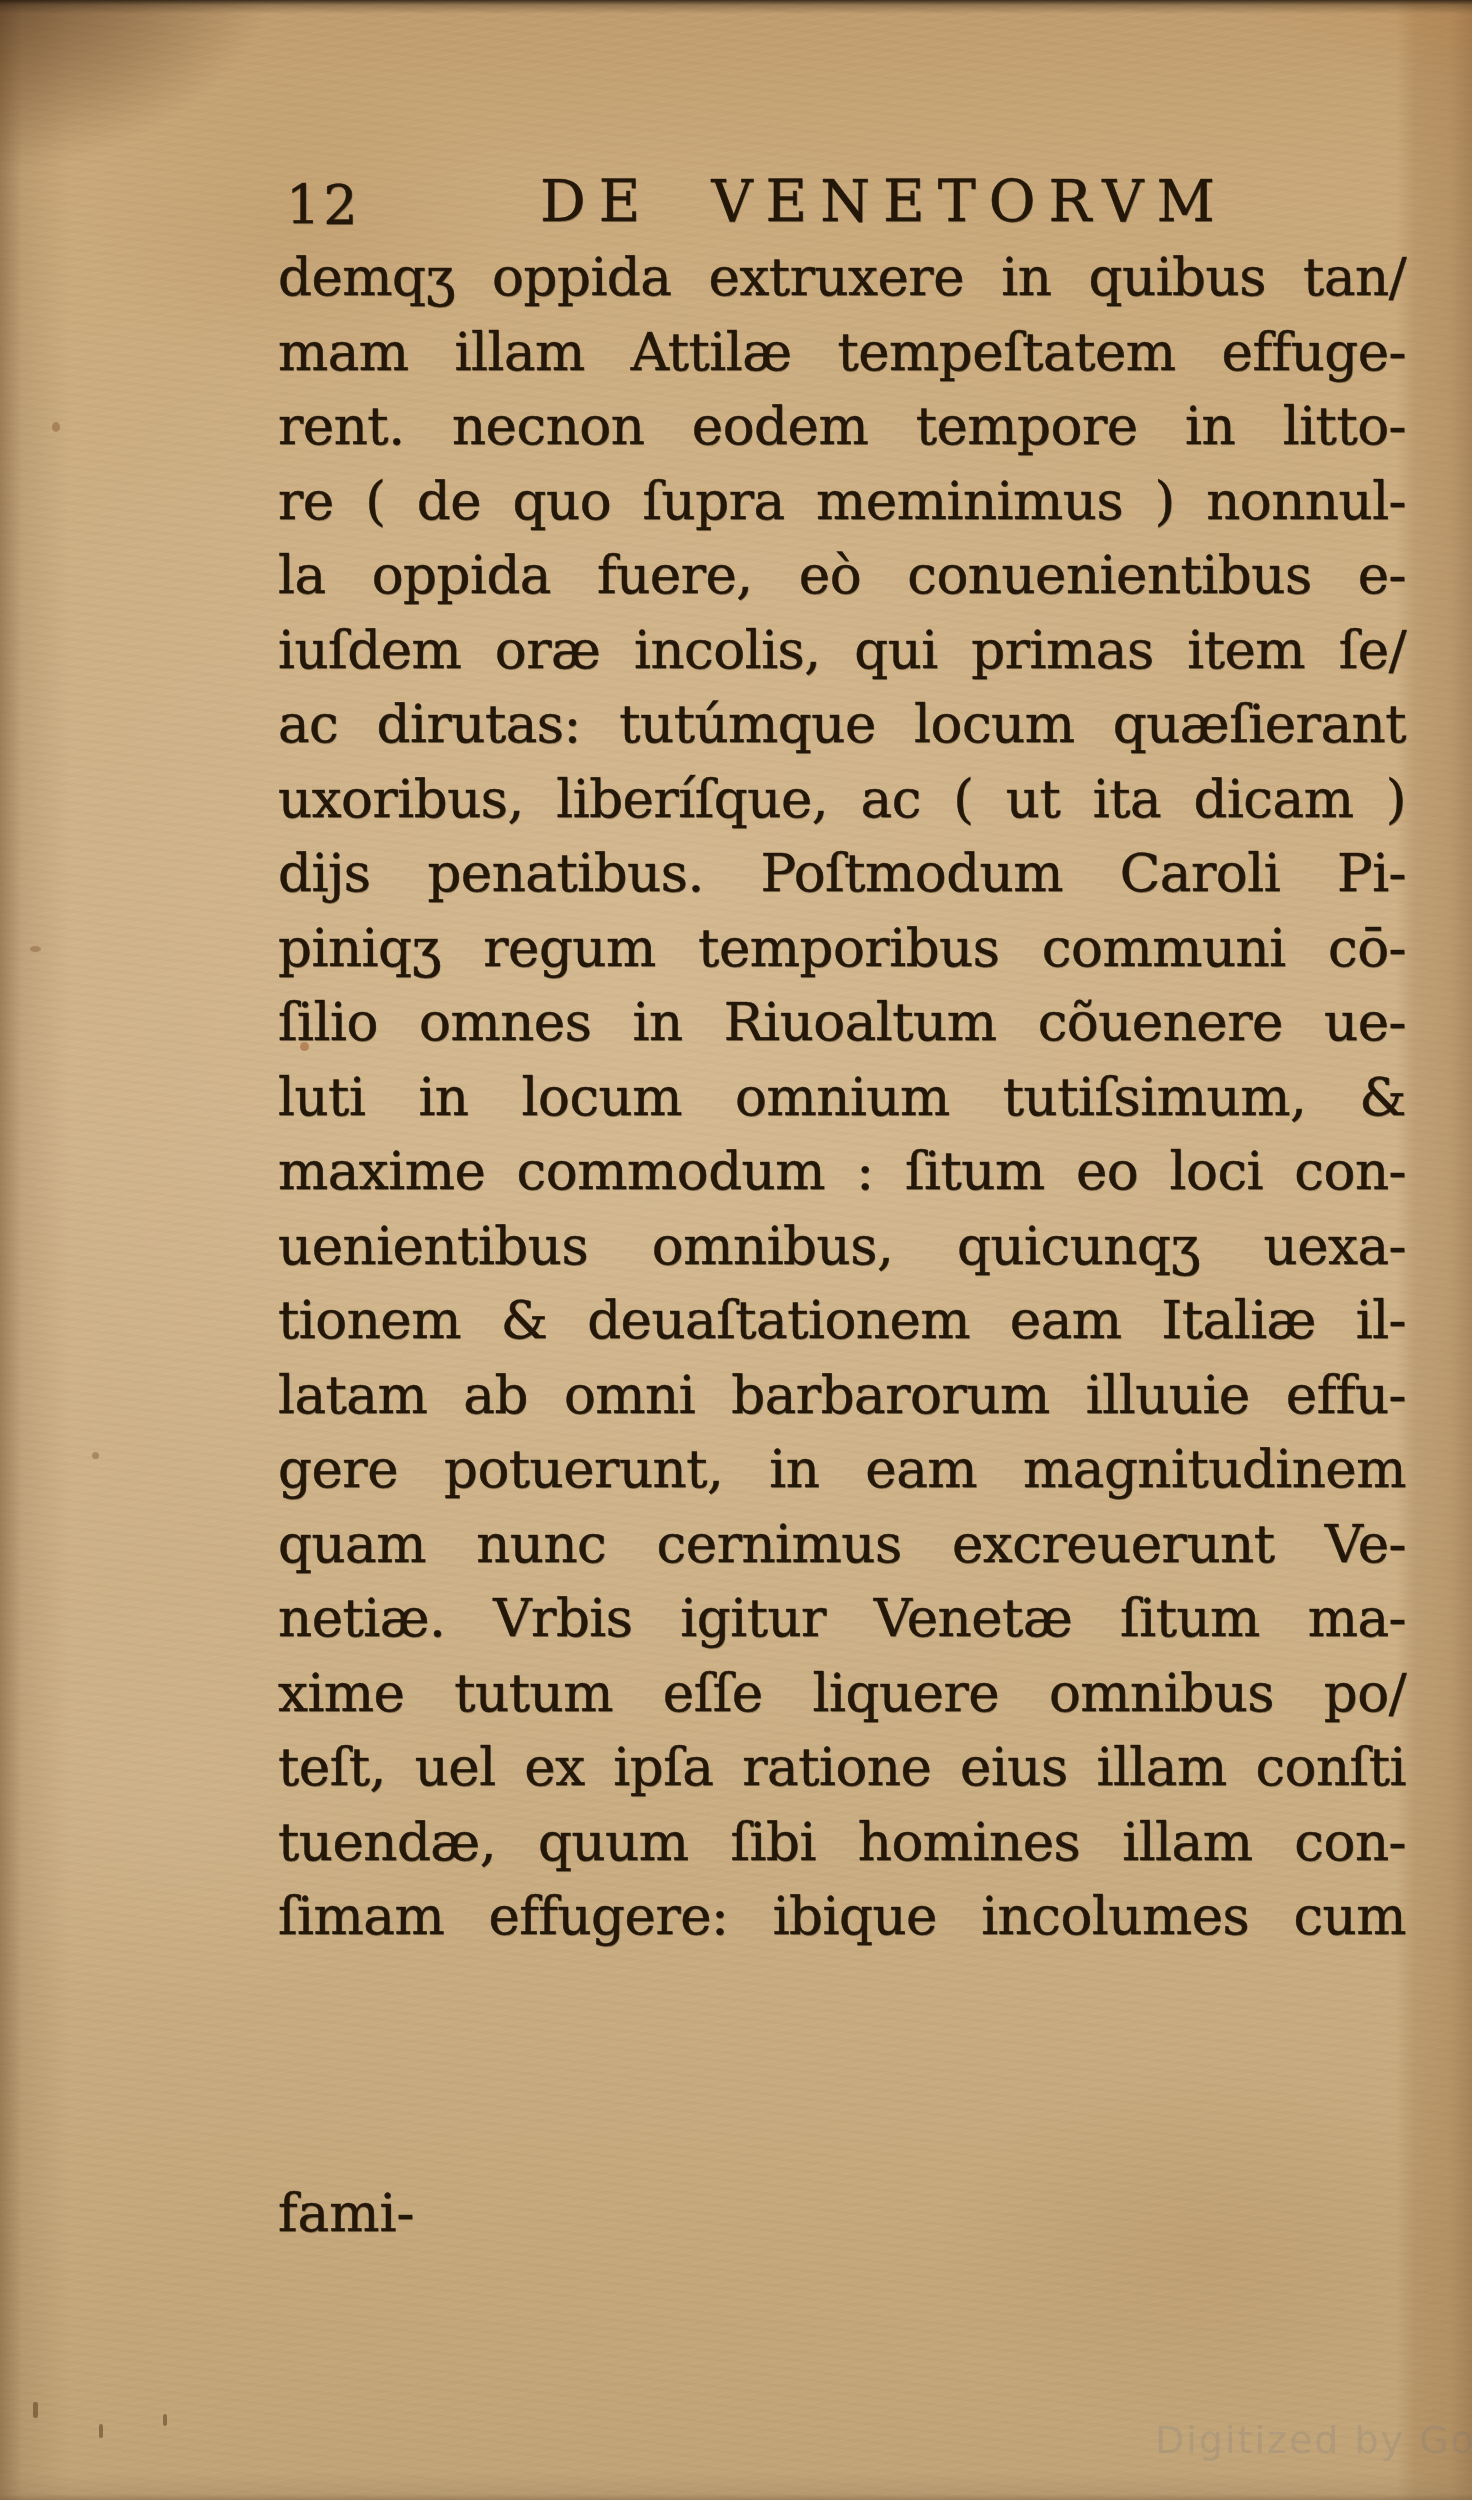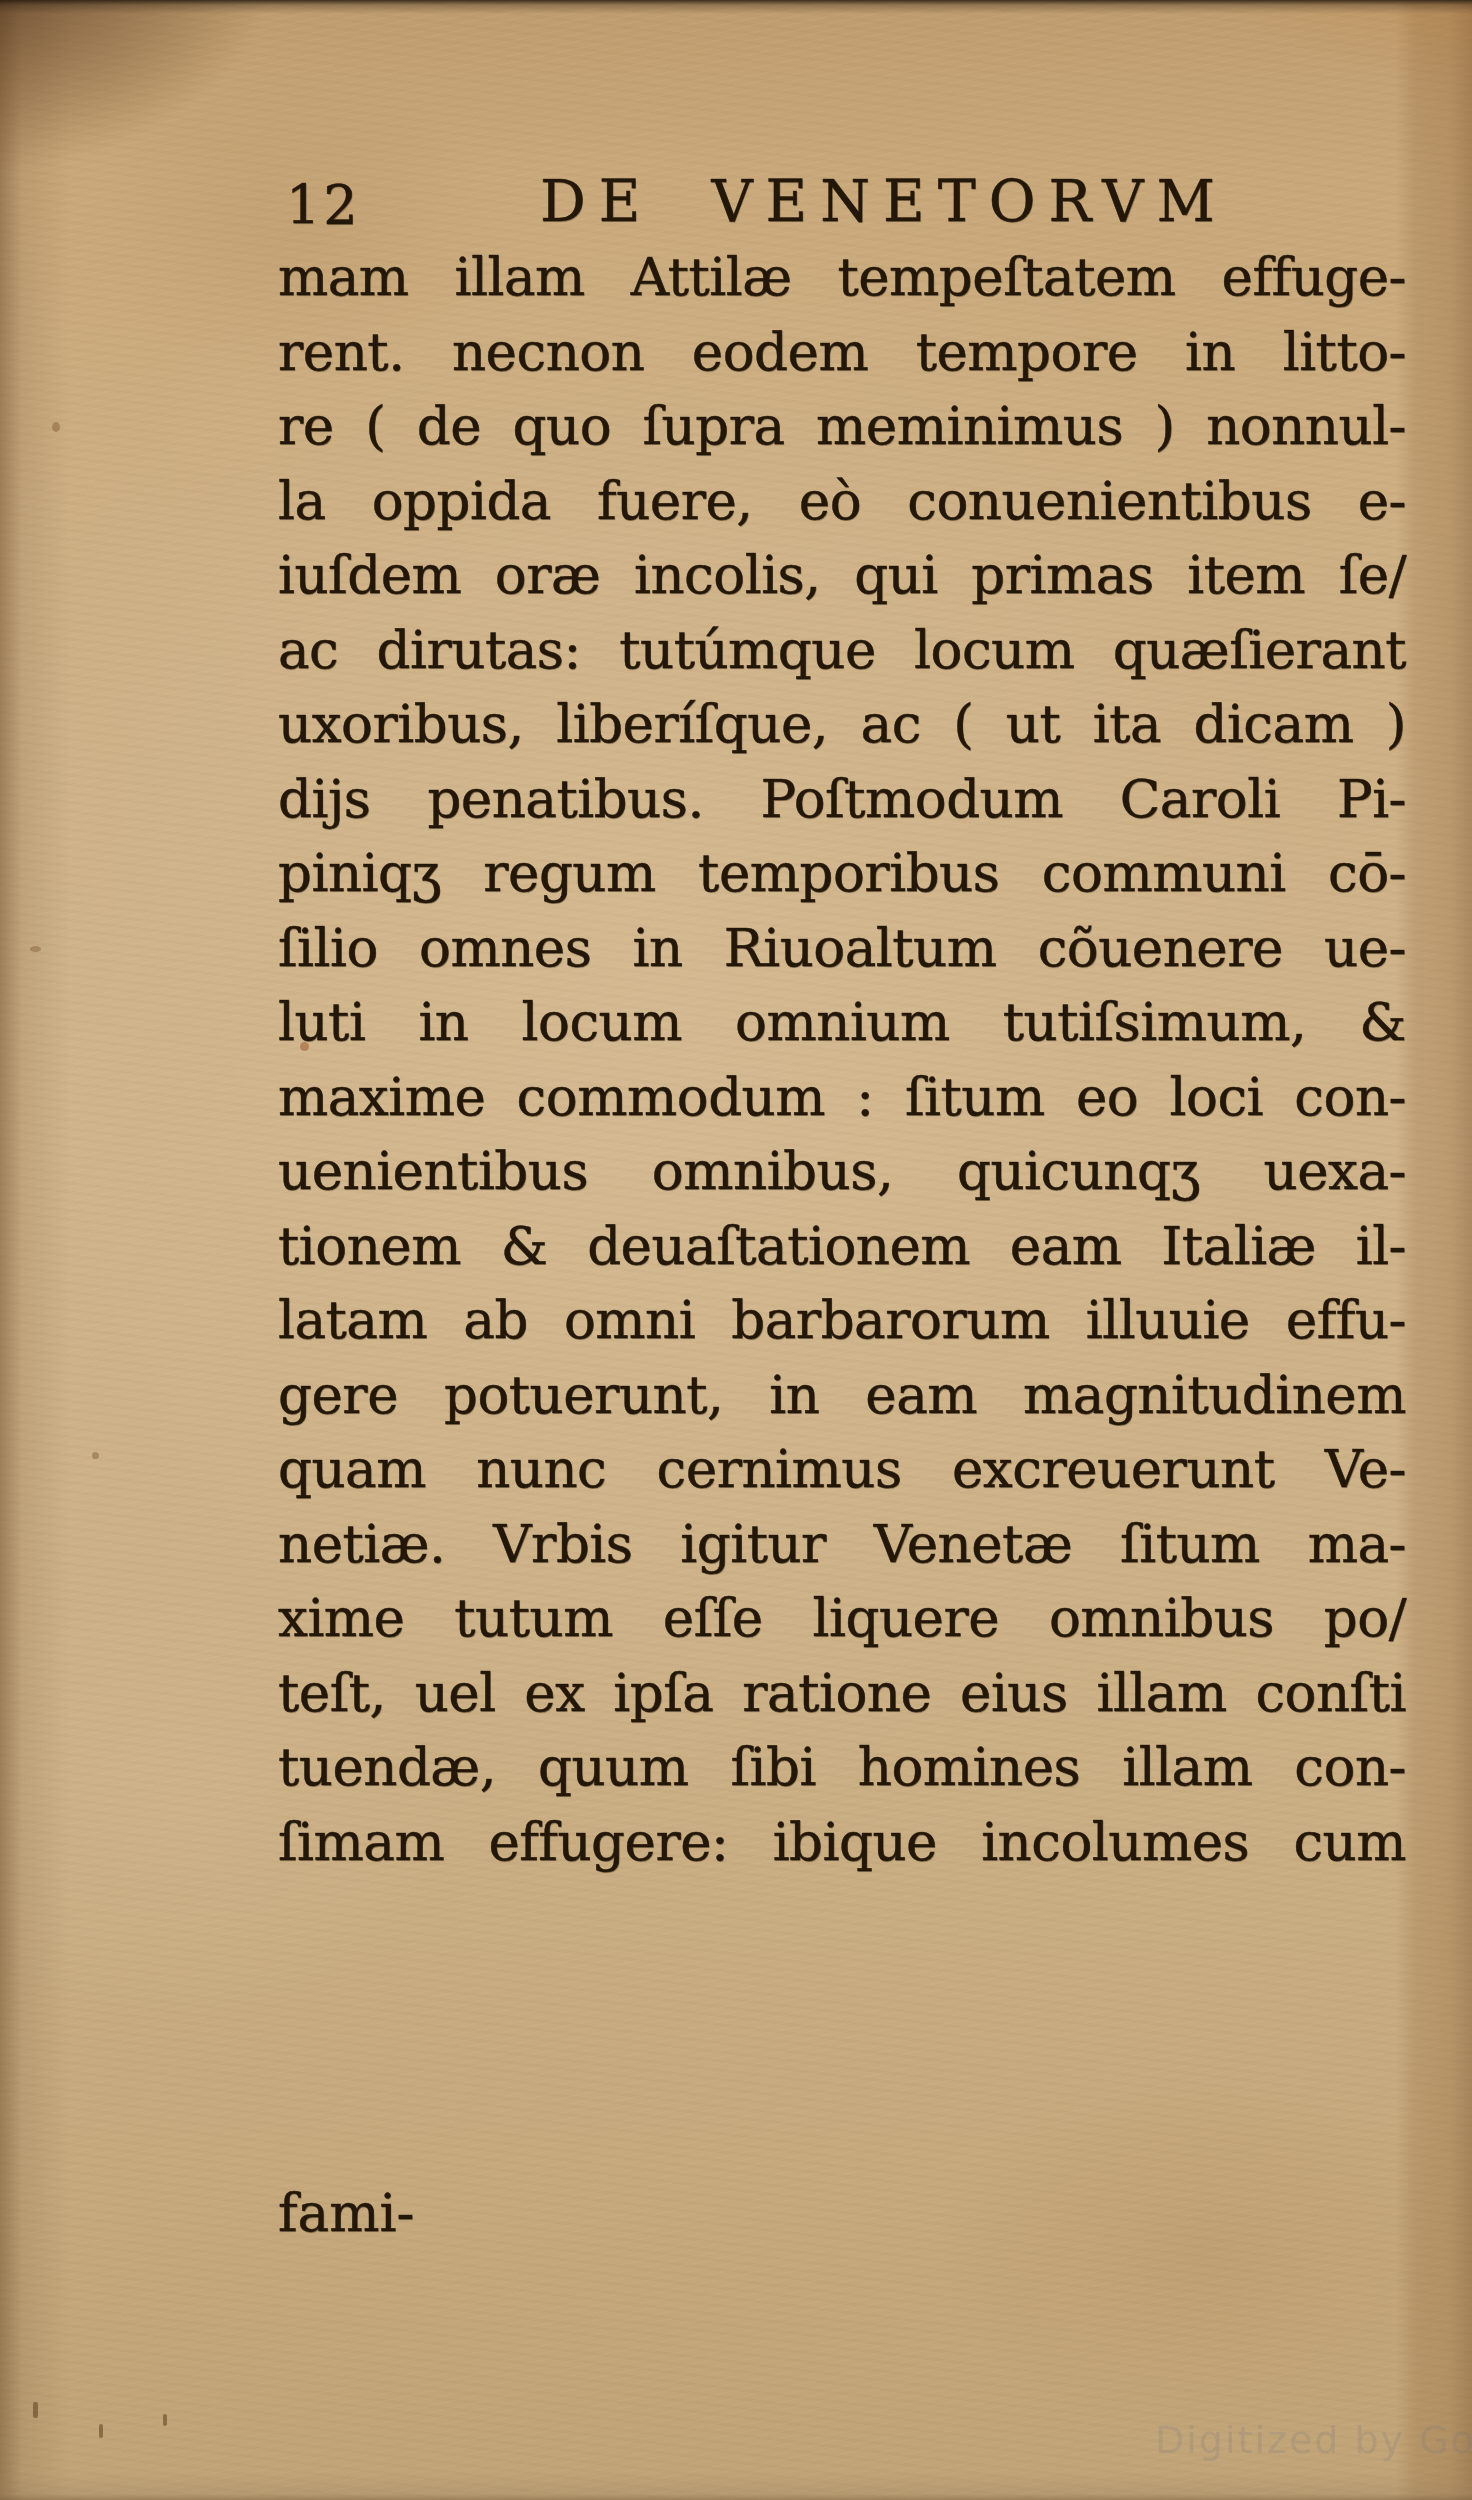--- a/index.html
+++ b/index.html
@@ -126,20 +126,21 @@
 
 <div class="scan">
 
   <div class="page-head ink">
     <span class="folio">12</span>
     <span class="running-title">DE VENETORVM</span>
   </div>
 
   <div class="textblock ink">
 
+  <div class="line">demqʒ oppida extruxere in quibus tan/</div>
       <div class="line">mam illam Attilæ tempeſtatem effuge-</div>
       <div class="line">rent. necnon eodem tempore in litto-</div>
       <div class="line">re ( de quo ſupra meminimus ) nonnul-</div>
       <div class="line">la oppida fuere, eò conuenientibus e-</div>
       <div class="line">iuſdem oræ incolis, qui primas item ſe/</div>
       <div class="line">ac dirutas: tutúmque locum quæſierant</div>
       <div class="line">uxoribus, liberíſque, ac ( ut ita dicam )</div>
       <div class="line">dijs penatibus. Poſtmodum Caroli Pi-</div>
       <div class="line">piniqʒ regum temporibus communi cō-</div>
       <div class="line">ſilio omnes in Riuoaltum cõuenere ue-</div>

